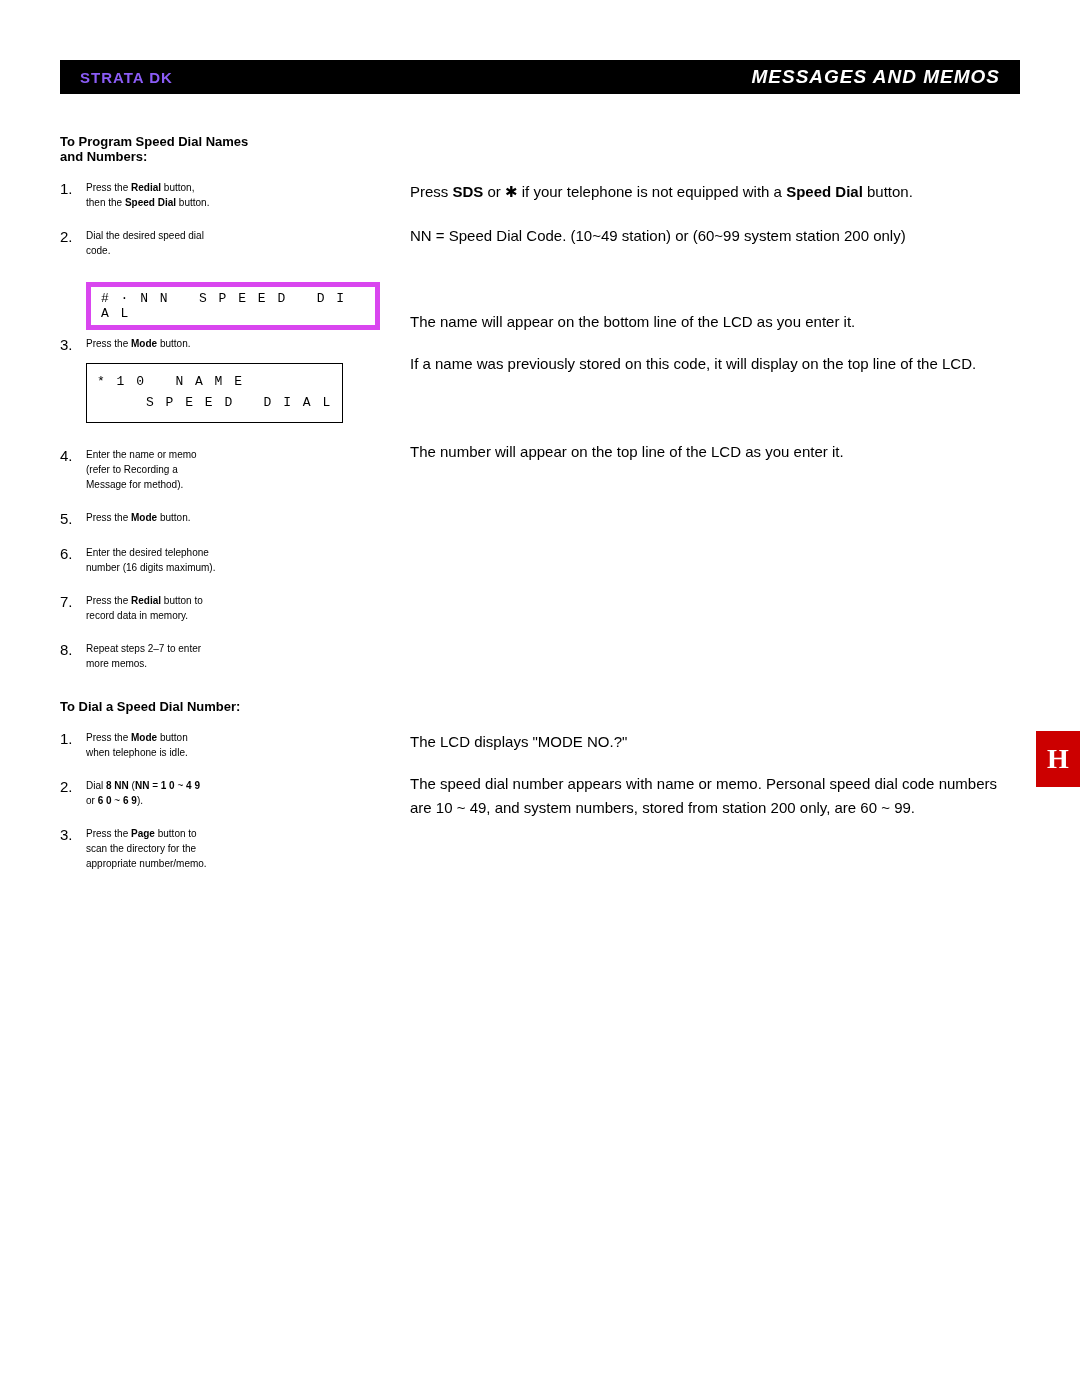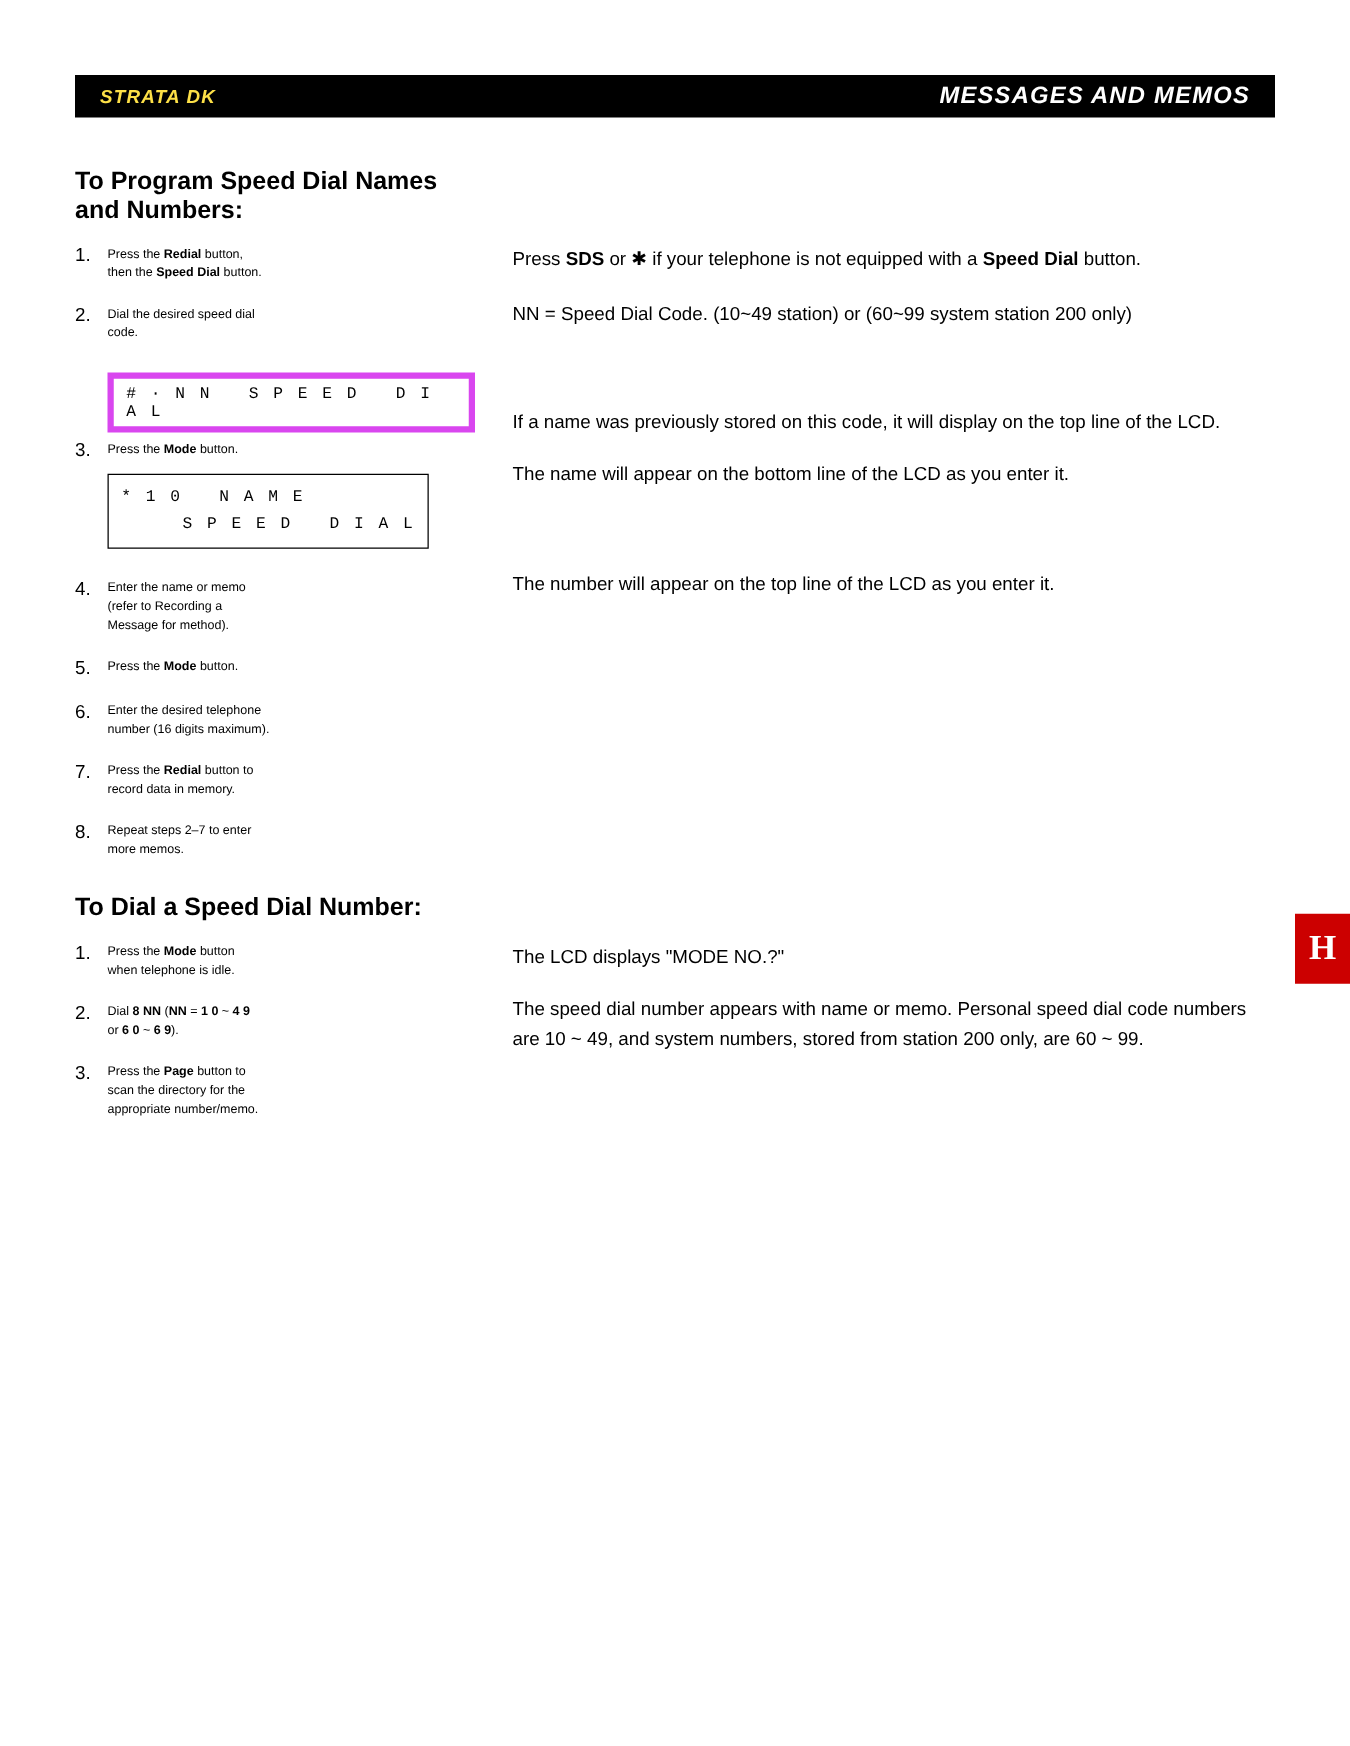--- a/index.html
+++ b/index.html
@@ -23,44 +23,43 @@
     .header-bar {
       display: flex;
       justify-content: space-between;
       align-items: center;
       background: #000000;
       padding: 6px 20px;
       margin: 60px 60px 0 60px;
     }
 
     .header-left {
-      color: #fde047;
-      font-weight: bold;
-      font-style: italic;
+      color: #8b5cf6;
+      font-weight: bold;
       font-size: 15px;
       letter-spacing: 1px;
     }
 
     .header-right {
       color: #ffffff;
       font-weight: bold;
       font-style: italic;
       font-size: 19px;
       letter-spacing: 1px;
     }
 
     
     .main-content {
       padding: 30px 60px 60px 60px;
     }
 
     
     .section-heading {
       font-weight: bold;
-      font-size: 20px;
+      font-size: 13px;
       margin-bottom: 16px;
       margin-top: 10px;
     }
 
     
     .steps-section {
       display: flex;
       gap: 0;
     }
 
@@ -238,26 +237,26 @@
         <div class="steps-right">
 
           <div class="right-col-item" style="margin-bottom:20px;">
             Press <b>SDS</b> or ✱ if your telephone is not equipped with a <b>Speed Dial</b> button.
           </div>
 
           <div class="right-col-item" style="margin-bottom:62px;">
             NN = Speed Dial Code. (10~49 station) or (60~99 system station 200 only)
           </div>
 
+          <div class="right-col-item" style="margin-top:10px; margin-bottom:18px;">
+            The name will appear on the bottom line of the LCD as you enter it.
+          </div>
+
           <div class="right-col-item" style="margin-bottom:18px;">
             If a name was previously stored on this code, it will display on the top line of the LCD.
-          </div>
-
-          <div class="right-col-item" style="margin-top:10px; margin-bottom:18px;">
-            The name will appear on the bottom line of the LCD as you enter it.
           </div>
 
           <div class="right-col-item" style="height:28px;"></div>
 
           <div class="right-col-item">
             The number will appear on the top line of the LCD as you enter it.
           </div>
 
         </div>
       </div>

